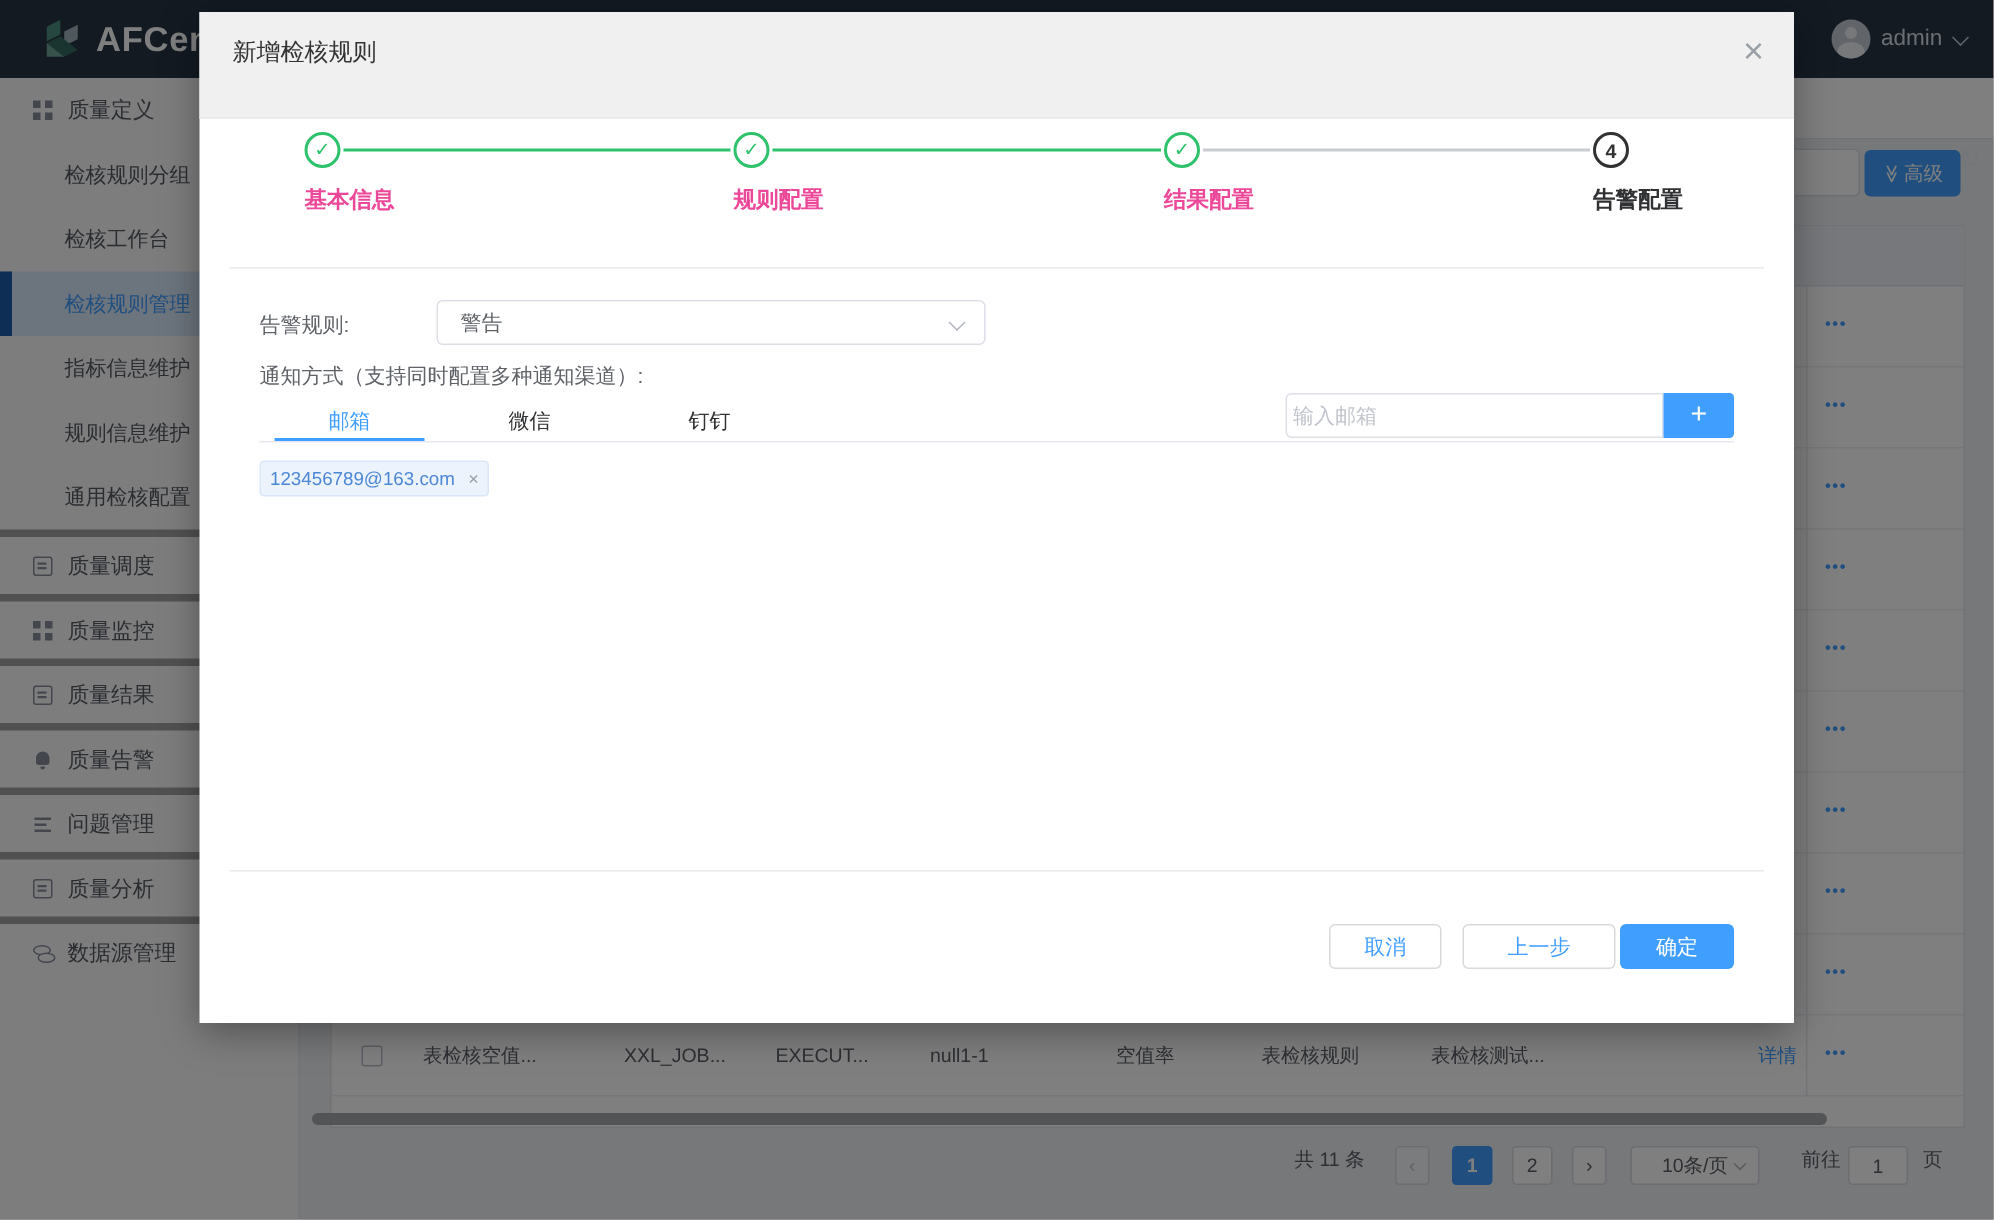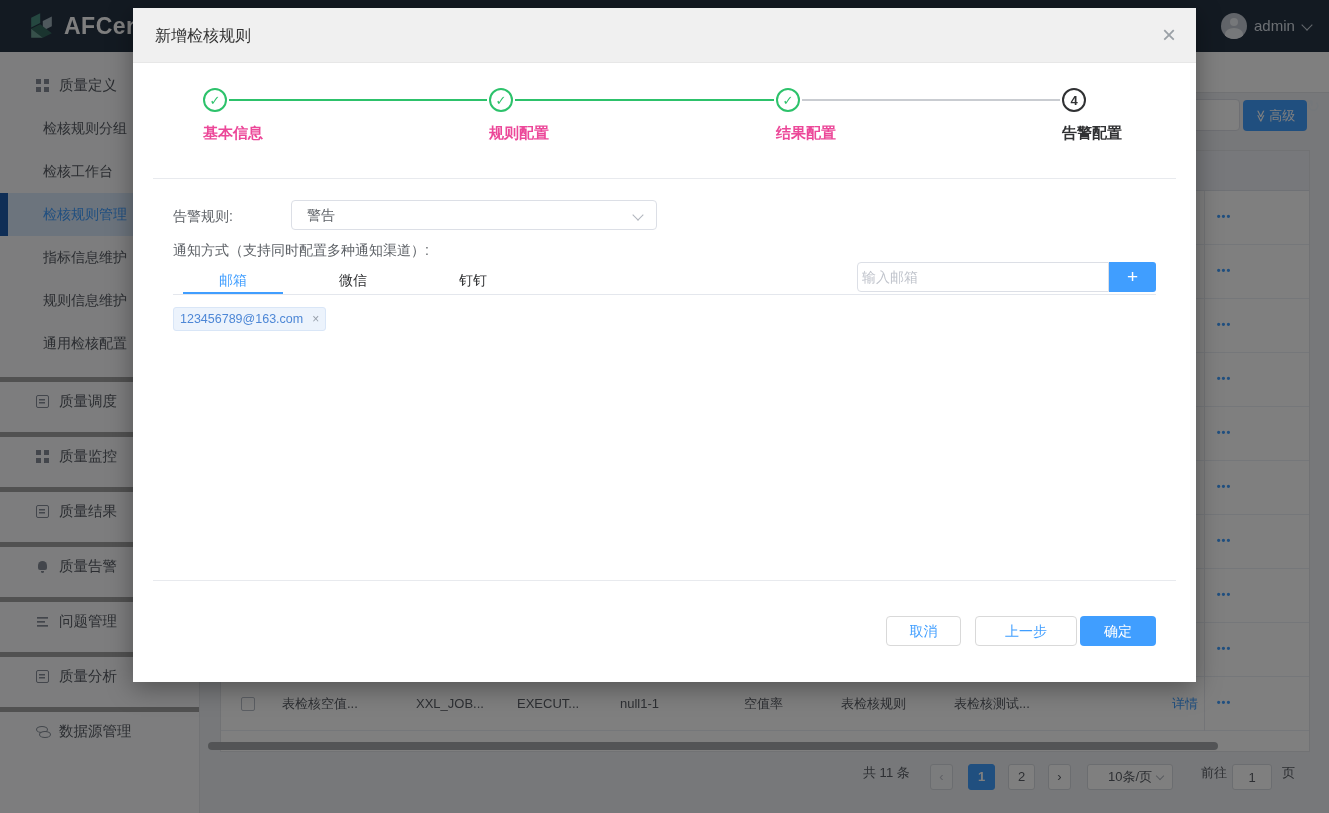--- a/index.html
+++ b/index.html
@@ -13,21 +13,21 @@
   .brand { position:absolute; left:64px; top:0; height:52px; line-height:52px; color:#ffffff; font-size:23px; font-weight:bold; letter-spacing:.5px; }
   .avatar { position:absolute; left:1221px; top:13px; width:26px; height:26px; background:#c3c9d2; border-radius:50%; overflow:hidden; }
   .avatar::before { content:""; position:absolute; top:5px; left:9px; width:8px; height:8px; border-radius:50%; background:#edf0f4; }
   .avatar::after { content:""; position:absolute; top:15px; left:4px; width:18px; height:12px; border-radius:50% 50% 0 0; background:#edf0f4; }
   .topbar-user { position:absolute; left:1254px; top:0; height:52px; line-height:52px; color:#d7dde5; font-size:15px; }
   .chev { display:inline-block; width:8px; height:8px; border-right:1.7px solid #c7cfd9; border-bottom:1.7px solid #c7cfd9; transform:rotate(45deg); }
   .user-chev { position:absolute; left:1303px; top:21px; }
 
   .sidebar { position:absolute; left:0; top:52px; width:200px; bottom:0; background:#fafbfc; border-right:1px solid #e4e6ea; z-index:1; }
   .sb-item { height:43px; display:flex; align-items:center; font-size:14.5px; color:#575b63; cursor:pointer; }
-  .sb-item.lvl1 { padding-left:36px;margin-top:12px; }
+  .sb-item.lvl1 { padding-left:22px; }
   .sb-item.lvl2 { padding-left:43px; font-size:14px; }
   .sb-item.sep { border-top:5px solid #a3a3a3; }
   .sb-item.active { background:#d9e8fb; color:#409EFF; border-left:8px solid #1f5cad; padding-left:35px; }
   .ic { position:relative; width:13px; height:13px; flex:none; margin-right:10px; }
   .ic-grid { background-image:linear-gradient(#868d98,#868d98),linear-gradient(#868d98,#868d98),linear-gradient(#868d98,#868d98),linear-gradient(#868d98,#868d98); background-size:5px 5px; background-position:0 0,8px 0,0 8px,8px 8px; background-repeat:no-repeat; }
   .ic-doc { border:1.5px solid #868d98; border-radius:2px; background-image:linear-gradient(#868d98,#868d98),linear-gradient(#868d98,#868d98); background-size:6px 1.5px; background-position:2px 3.5px,2px 6.5px; background-repeat:no-repeat; }
   .ic-bell::before { content:""; position:absolute; left:2px; top:1px; width:9px; height:9px; background:#868d98; border-radius:50% 50% 2px 2px; }
   .ic-bell::after { content:""; position:absolute; left:5px; top:11px; width:3px; height:2px; background:#868d98; border-radius:0 0 2px 2px; }
   .ic-list { background-image:linear-gradient(#868d98,#868d98),linear-gradient(#868d98,#868d98),linear-gradient(#868d98,#868d98); background-size:11px 1.7px,8px 1.7px,11px 1.7px; background-position:1px 2px,1px 6px,1px 10px; background-repeat:no-repeat; }
   .ic-db::before { content:""; position:absolute; left:0; top:1px; width:10px; height:5px; border:1.4px solid #868d98; border-radius:50%; }
@@ -54,21 +54,21 @@
   .pg-box { position:absolute; top:712px; height:26px; border:1px solid #d6dae0; border-radius:3px; background:#fff; text-align:center; line-height:24px; font-size:13px; color:#5b5f66; cursor:pointer; }
   .pg-box.disabled { color:#c0c4cc; background:#f7f8fa; }
   .pg-box.active { background:#409EFF; border-color:#409EFF; color:#fff; font-weight:bold; }
   .pg-select { position:absolute; left:887px; top:712px; width:86px; height:26px; border:1px solid #d6dae0; border-radius:3px; background:#fff; font-size:13px; color:#5b5f66; line-height:24px; text-align:center; cursor:pointer; }
   .pg-select .chev { width:6px; height:6px; border-color:#b0b5bd; position:absolute; right:9px; top:8px; }
   .goto-input { position:absolute; left:1032px; top:712px; width:40px; height:26px; border:1px solid #d6dae0; border-radius:3px; text-align:center; font-size:13px; color:#5b5f66; background:#fff; }
 
   
   .overlay { position:absolute; inset:0; background:rgba(0,0,0,0.5); z-index:40; }
   .modal { position:absolute; left:133px; top:8px; width:1063px; height:674px; background:#ffffff; z-index:50; box-shadow:0 6px 24px rgba(0,0,0,.35); }
-  .modal-header { position:absolute; left:0; top:0; right:0; height:55px; background:#f0f0f0; border-bottom:1px solid #e7e7e7; }
+  .modal-header { position:absolute; left:0; top:0; right:0; height:71px; background:#f0f0f0; border-bottom:1px solid #e7e7e7; }
   .modal-title { position:absolute; left:22px; top:0; height:55px; line-height:55px; font-size:16px; color:#333; }
   .modal-close { position:absolute; right:20px; top:13px; font-size:24px; color:#9aa0a6; line-height:28px; cursor:pointer; }
 
   .step-circle { position:absolute; top:80px; width:24px; height:24px; border-radius:50%; border:2px solid #2dc26b; background:#fff; display:flex; align-items:center; justify-content:center; font-size:13px; font-weight:bold; color:#2dc26b; }
   .step-circle.current { border-color:#303133; color:#303133; font-size:13px; }
   .step-label { position:absolute; top:116px; font-size:15px; font-weight:bold; color:#ec4899; white-space:nowrap; }
   .step-label.current { color:#303133; }
   .step-line { position:absolute; top:91px; height:2px; background:#2dc26b; }
   .step-line.pending { background:#c9ccd1; }
 

